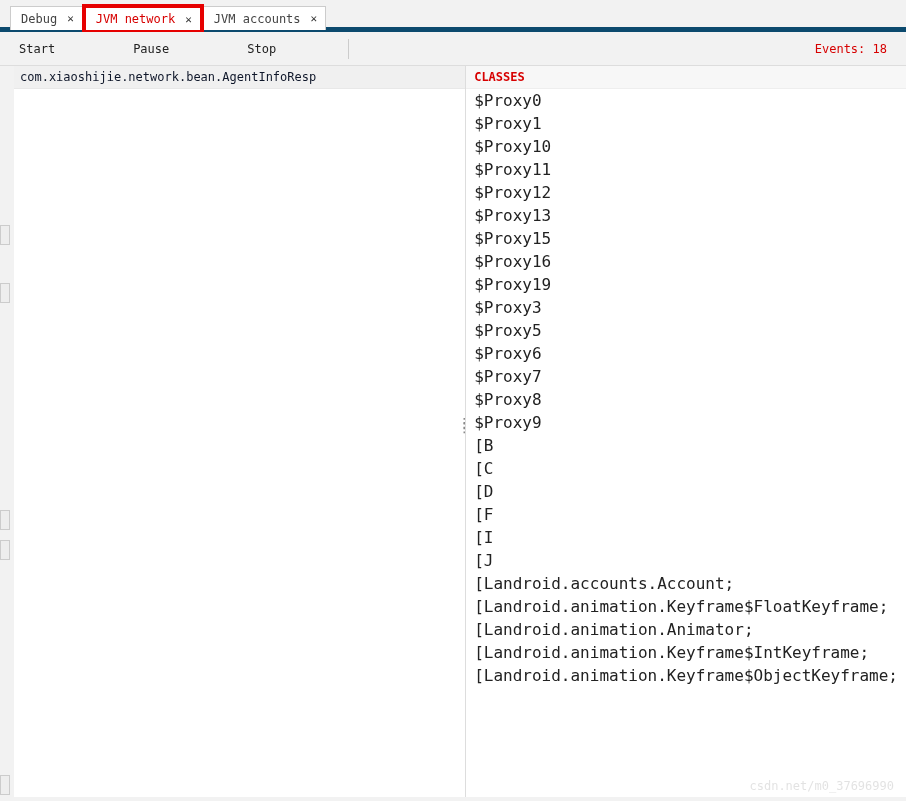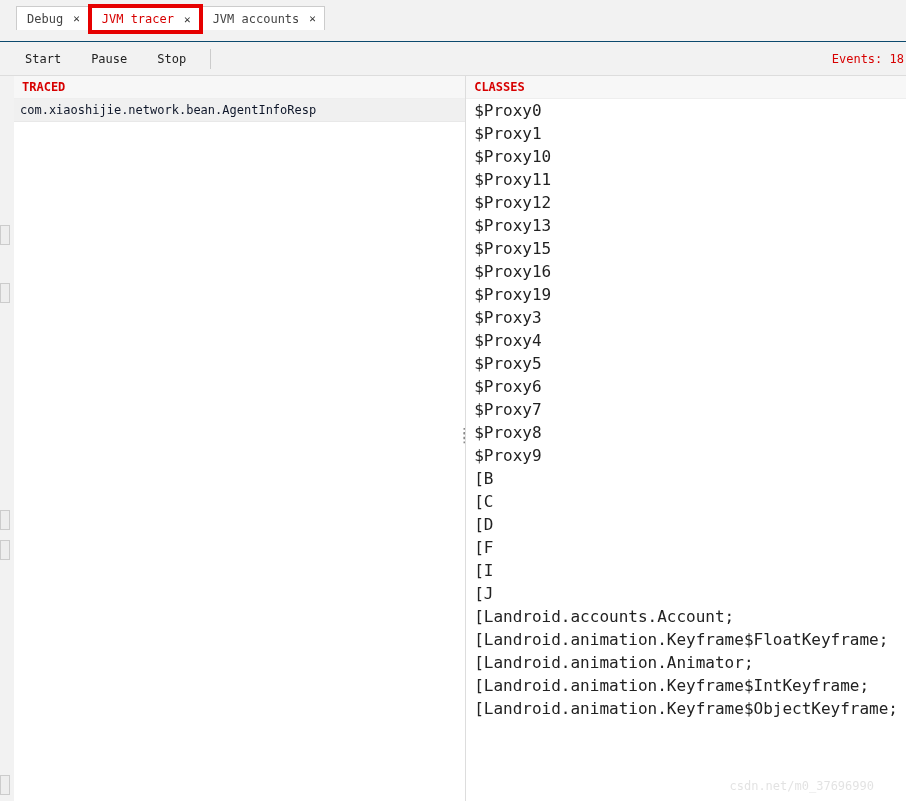--- a/index.html
+++ b/index.html
@@ -8,23 +8,23 @@
       font-size: 12px;
       background: #f2f2f2;
       color: #333;
       width: 906px;
       height: 801px;
       overflow: hidden;
       position: relative;
     }
     .tabs {
       display: flex;
-      padding: 6px 0 0 16px;
-      height: 42px;
-      border-bottom: 1px solid #0c4a6e;
+      padding: 6px 0 0 10px;
+      height: 32px;
+      border-bottom: 5px solid #0c4a6e;
       align-items: flex-start;
       gap: 0;
     }
     .tab {
       display: flex;
       align-items: center;
       padding: 4px 8px 4px 10px;
       background: #fff;
       border: 1px solid #ccc;
       border-bottom: none;
@@ -59,41 +59,42 @@
     }
     .left-collapse.c1 { top: 225px; height: 20px; border: 1px solid #ccc; }
     .left-collapse.c2 { top: 283px; height: 20px; border: 1px solid #ccc; }
     .left-collapse.c3 { top: 510px; height: 20px; border: 1px solid #ccc; }
     .left-collapse.c4 { top: 540px; height: 20px; border: 1px solid #ccc; }
     .left-collapse.c5 { top: 775px; height: 20px; border: 1px solid #ccc; }
     .toolbar {
       display: flex;
       align-items: center;
       height: 34px;
-      padding: 0 0 0 13px;
+      padding: 0 0 0 7px;
       background: #f2f2f2;
       border-bottom: 1px solid #ddd;
       position: relative;
+      gap: 48px;
     }
     .tool-btn {
       padding: 4px 12px;
       margin-right: 6px;
       cursor: pointer;
       font-size: 12px;
       color: #222;
     }
     .tool-sep {
       width: 1px;
       height: 20px;
       background: #ccc;
       margin: 0 6px;
     }
     .events {
       position: absolute;
-      right: 0;
+      right: 17px;
       color: #d70000;
       font-size: 12px;
       padding-right: 2px;
     }
     .main {
       display: flex;
       height: calc(801px - 68px - 2px);
       margin-left: 14px;
       background: #fff;
     }
@@ -140,76 +141,74 @@
       left: -9px;
       top: 355px;
       width: 8px;
       color: #888;
       font-size: 14px;
       line-height: 4px;
       letter-spacing: 1px;
     }
     .watermark {
       position: absolute;
-      right: 32px;
+      right: 12px;
       bottom: 8px;
       color: #ccc;
       font-size: 12px;
       opacity: 0.55;
       pointer-events: none;
     }
   </style>
 </head>
 <body>
 
 <div class="tabs">
   <div class="tab">
     <span>Debug</span>
     <span class="tab-close">✕</span>
   </div>
   <div class="tab active">
-    <span>JVM tracer</span>
+    <span>JVM network</span>
     <span class="tab-close">✕</span>
   </div>
   <div class="tab">
     <span>JVM accounts</span>
     <span class="tab-close">✕</span>
   </div>
 </div>
 
 <div class="toolbar">
   <span class="tool-btn">Start</span>
   <span class="tool-btn">Pause</span>
   <span class="tool-btn">Stop</span>
   <span class="tool-sep"></span>
   <span class="events">Events: 18</span>
 </div>
 
 <div class="main">
   <div class="panel-left">
-    <div class="panel-header">TRACED</div>
     <div id="traced-list">
         <div class="traced-item">com.xiaoshijie.network.bean.AgentInfoResp</div>
       </div>
   </div>
   <div class="panel-right">
     <div class="splitter-handle">⋮<br>⋮</div>
     <div class="panel-header">CLASSES</div>
     <div class="class-list" id="class-list">
         <div class="class-item">$Proxy0</div>
         <div class="class-item">$Proxy1</div>
         <div class="class-item">$Proxy10</div>
         <div class="class-item">$Proxy11</div>
         <div class="class-item">$Proxy12</div>
         <div class="class-item">$Proxy13</div>
         <div class="class-item">$Proxy15</div>
         <div class="class-item">$Proxy16</div>
         <div class="class-item">$Proxy19</div>
         <div class="class-item">$Proxy3</div>
-        <div class="class-item">$Proxy4</div>
         <div class="class-item">$Proxy5</div>
         <div class="class-item">$Proxy6</div>
         <div class="class-item">$Proxy7</div>
         <div class="class-item">$Proxy8</div>
         <div class="class-item">$Proxy9</div>
         <div class="class-item">[B</div>
         <div class="class-item">[C</div>
         <div class="class-item">[D</div>
         <div class="class-item">[F</div>
         <div class="class-item">[I</div>

